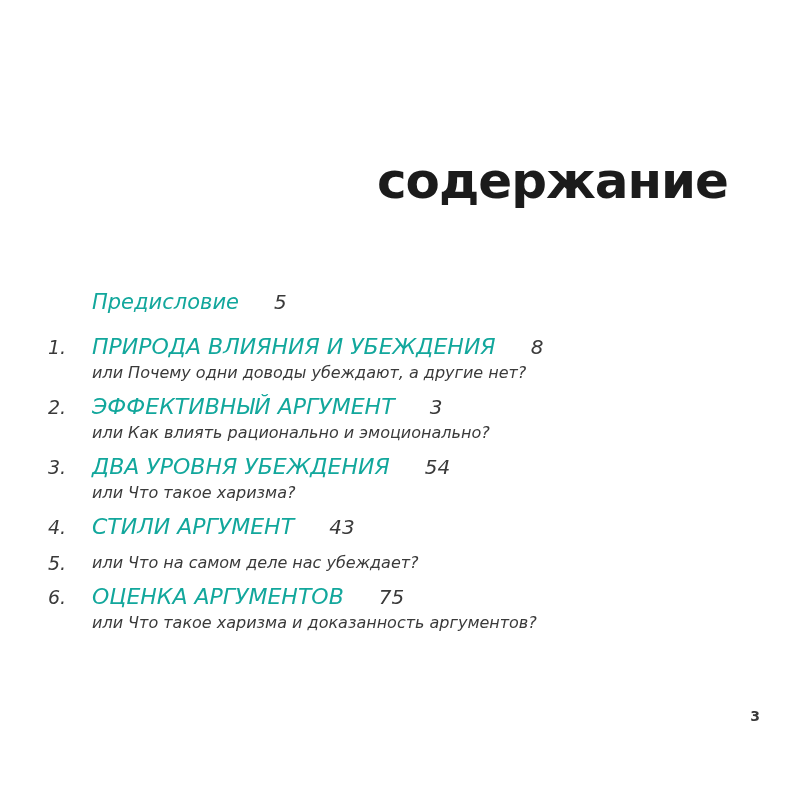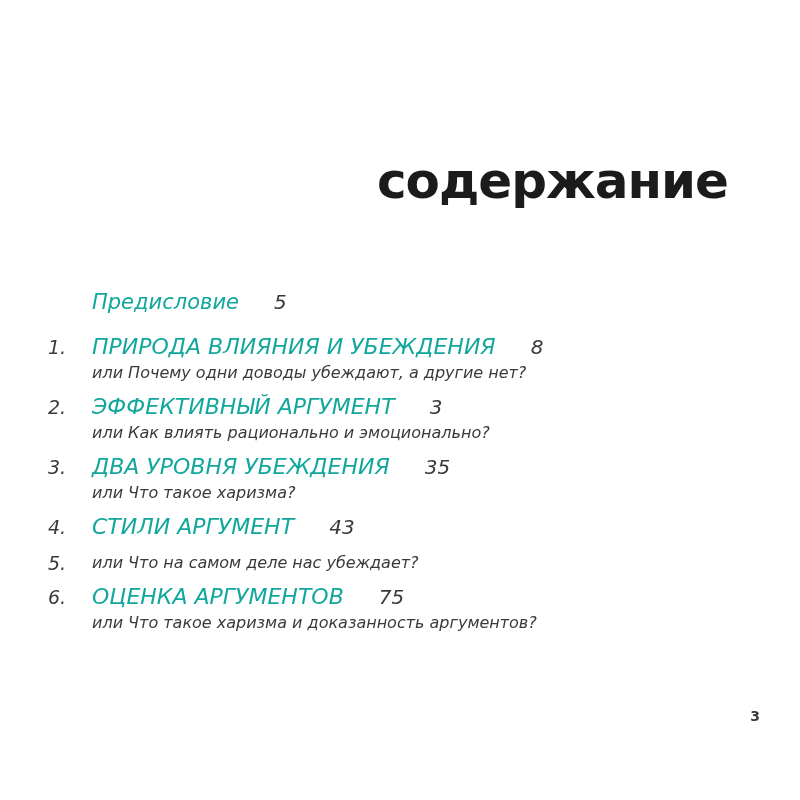--- a/index.html
+++ b/index.html
@@ -120,21 +120,21 @@
           </div>
           <div class="subtitle">или Как влиять рационально и эмоционально?</div>
         </span>
       </div>
 
       <div class="row item">
         <span class="num">3.</span>
         <span class="entry-body">
           <div class="entry-head">
             <span class="entry-title">ДВА УРОВНЯ УБЕЖДЕНИЯ</span>
-            <span class="pagenum">35</span>
+            <span class="pagenum">54</span>
           </div>
           <div class="subtitle">или Что такое харизма?</div>
         </span>
       </div>
 
       <div class="row item">
         <span class="num">4.</span>
         <span class="entry-body">
           <div class="entry-head">
             <span class="entry-title">СТИЛИ АРГУМЕНТ</span>

